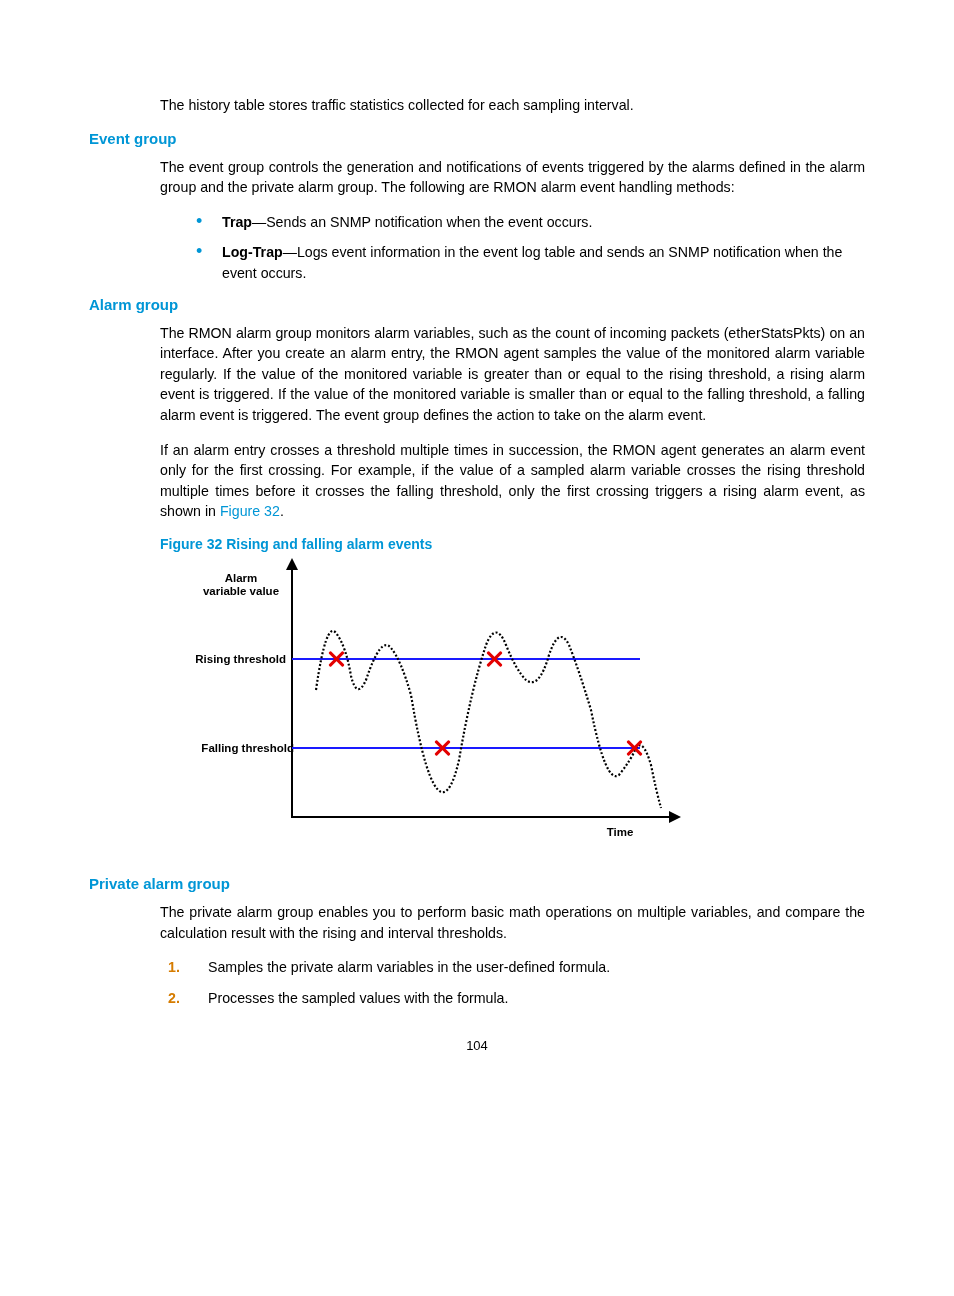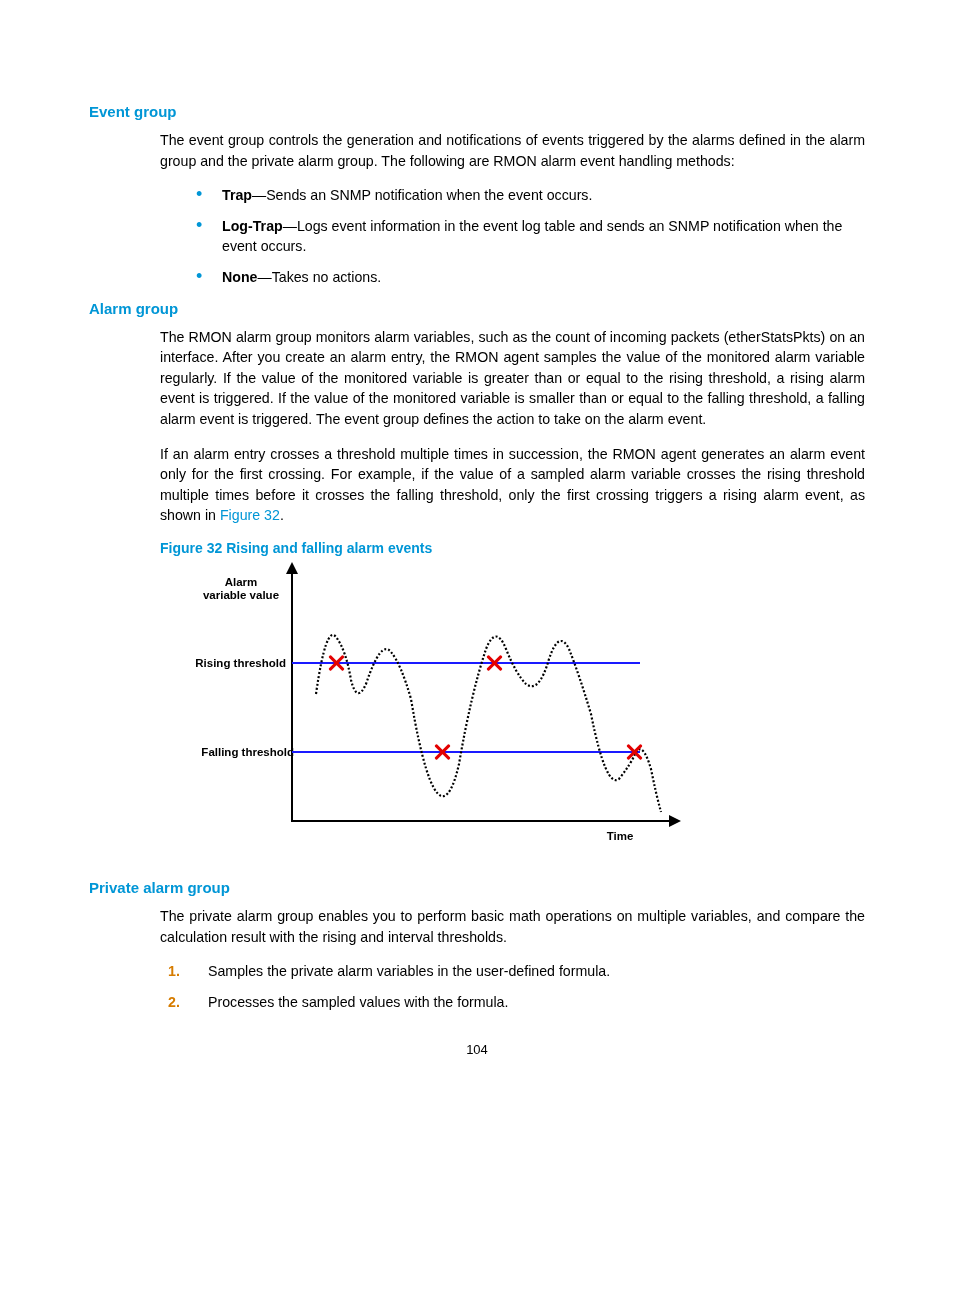--- a/index.html
+++ b/index.html
@@ -58,28 +58,28 @@
   .xmark::before { transform: rotate(45deg); }
   .xmark::after  { transform: rotate(-45deg); }
   svg.curve { position:absolute; left:131px; top:0; width:380px; height:258px; }
   .page-num { text-align:center; font-size:13px; margin-top:30px; }
 </style>
 </head>
 <body>
 
 <div class="page">
 
+  <p class="indent">The history table stores traffic statistics collected for each sampling interval.</p>
 
   <h3 class="sec">Event group</h3>
   <div class="indent">
     <p class="justify">The event group controls the generation and notifications of events triggered by the alarms defined in the alarm group and the private alarm group. The following are RMON alarm event handling methods:</p>
     <ul class="b">
       <li><b>Trap</b><span>—Sends an SNMP notification when the event occurs.</span></li>
       <li><b>Log-Trap</b><span>—Logs event information in the event log table and sends an SNMP notification when the event occurs.</span></li>
-      <li><b>None</b><span>—Takes no actions.</span></li>
     </ul>
   </div>
 
   <h3 class="sec">Alarm group</h3>
   <div class="indent">
     <p class="justify">The RMON alarm group monitors alarm variables, such as the count of incoming packets (etherStatsPkts) on an interface. After you create an alarm entry, the RMON agent samples the value of the monitored alarm variable regularly. If the value of the monitored variable is greater than or equal to the rising threshold, a rising alarm event is triggered. If the value of the monitored variable is smaller than or equal to the falling threshold, a falling alarm event is triggered. The event group defines the action to take on the alarm event.</p>
     <p class="justify"><span>If an alarm entry crosses a threshold multiple times in succession, the RMON agent generates an alarm event only for the first crossing. For example, if the value of a sampled alarm variable crosses the rising threshold multiple times before it crosses the falling threshold, only the first crossing triggers a rising alarm event, as shown in </span><a class="link">Figure 32</a><span>.</span></p>
 
     <div class="fig-caption">Figure 32 Rising and falling alarm events</div>
 

